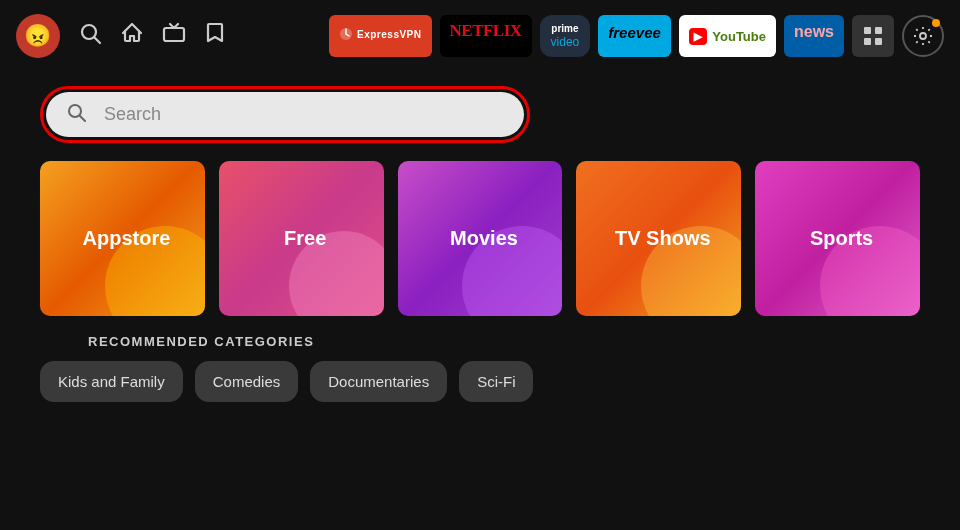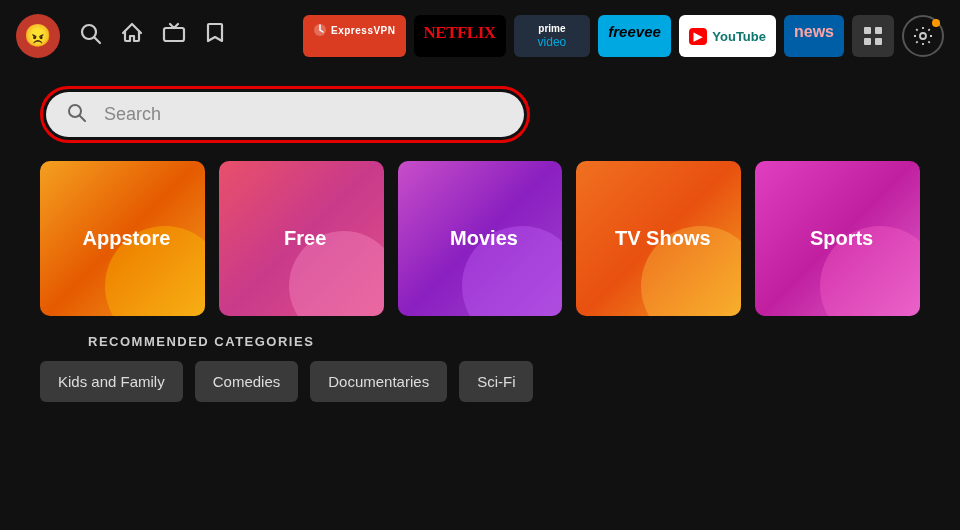--- a/index.html
+++ b/index.html
@@ -45,25 +45,25 @@
 
     .nav-right {
       display: flex;
       align-items: center;
       gap: 8px;
     }
     .app-badge {
       height: 42px;
       border-radius: 6px;
       display: flex;
-      align-items: flex-start;
+      align-items: flex-end;
       justify-content: center;
       font-weight: 900;
       font-size: 14px;
-      padding: 8px 10px;
+      padding: 16px 10px;
       cursor: pointer;
     }
     .badge-expressvpn { background: #da3c21; color: #fff; font-size: 11px; }
     .badge-netflix { background: #000; color: #e50914; font-size: 16px; letter-spacing: -1px; }
     .badge-prime { background: #232f3e; color: #00a8e1; font-size: 11px; display: flex; flex-direction: column; align-items: center; gap: 1px; }
     .badge-freevee { background: #00a8e1; color: #fff; font-size: 14px; font-style: italic; font-weight: 900; }
     .badge-youtube { background: #fff; color: #ff0000; font-size: 12px; display: flex; align-items: center; gap: 4px; }
     .badge-news { background: #005ea6; color: #fff; font-size: 13px; }
     .badge-grid { background: #333; color: #fff; font-size: 20px; border-radius: 6px; width: 42px; height: 42px; display: flex; align-items: center; justify-content: center; }
     .badge-settings { background: transparent; color: #ccc; font-size: 22px; width: 42px; height: 42px; display: flex; align-items: center; justify-content: center; border-radius: 50%; border: 2px solid #555; }
@@ -160,21 +160,21 @@
       color: #ccc;
       margin-bottom: 12px;
       padding-left: 48px;
     }
     .rec-tags {
       display: flex;
       gap: 12px;
     }
     .rec-tag {
       background: #3a3a3a;
-      border-radius: 6px;
+      border-radius: 14px;
       padding: 12px 18px;
       font-size: 15px;
       color: #ddd;
       cursor: pointer;
       white-space: nowrap;
     }
   </style>
 </head>
 <body>
 
@@ -217,32 +217,32 @@
             <path d="M7 2v5l3 2" stroke="#fff" stroke-width="1.5" stroke-linecap="round"></path>
           </svg>
         <span>ExpressVPN</span>
       </span>
     </div>
 
     <div class="app-badge badge-netflix">
       <span style="font-family:Georgia,serif;font-size:17px;font-weight:900;color:#e50914;letter-spacing:-0.5px;">NETFLIX</span>
     </div>
 
-    <div class="app-badge badge-prime" style="flex-direction:column;padding:0 24px;">
+    <div class="app-badge badge-prime" style="flex-direction:column;padding:0 11px;border-radius:12px;">
       <span style="font-size:10px;color:#fff;font-weight:700;">prime</span>
       <span style="font-size:12px;color:#00a8e1;font-weight:400;">video</span>
     </div>
 
     <div class="app-badge badge-freevee">
       <span style="font-style:italic;font-weight:900;color:#000;font-size:15px;">freevee</span>
     </div>
 
     <div class="app-badge badge-youtube" style="background:#fff;padding:0 10px;gap:5px;">
       <span style="background:#ff0000;border-radius:4px;padding:2px 5px;color:#fff;font-size:11px;">▶</span>
-      <span style="color:#0f766e;font-weight:700;font-size:13px;">YouTube</span>
+      <span style="color:#4d7c0f;font-weight:700;font-size:13px;">YouTube</span>
     </div>
 
     <div class="app-badge badge-news">
       <span style="font-weight:900;font-size:16px;color:#fca5a5;">news</span>
     </div>
 
     <div class="badge-grid">
       <svg width="22" height="22" viewBox="0 0 22 22" fill="none">
         <rect x="2" y="2" width="7" height="7" rx="1" fill="#ccc"></rect>
         <rect x="13" y="2" width="7" height="7" rx="1" fill="#ccc"></rect>

